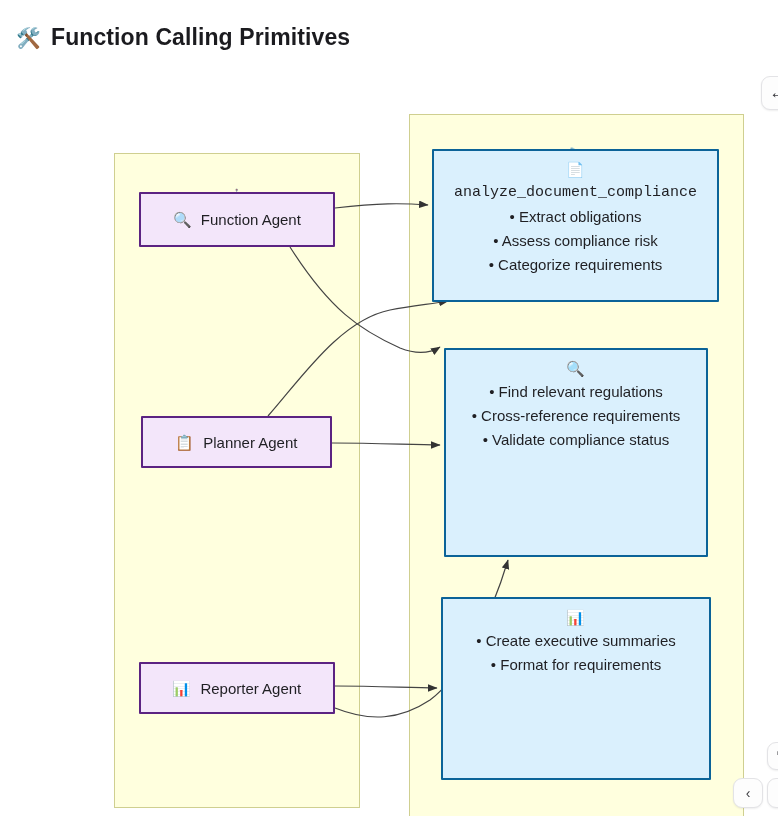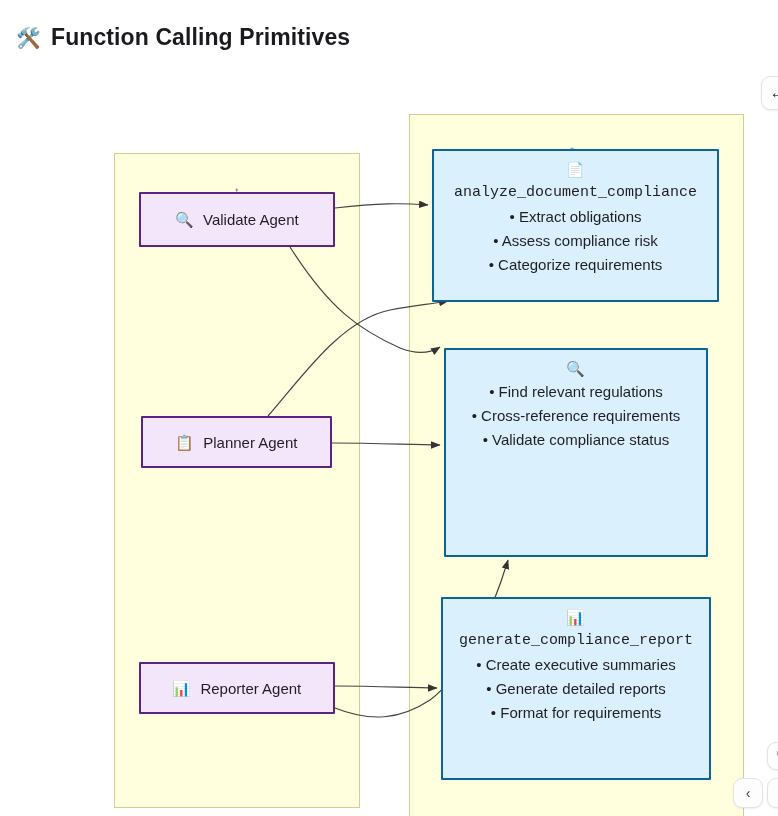--- a/index.html
+++ b/index.html
@@ -144,21 +144,21 @@
         <path d="M332,383 C380,383 412,385 440,385"></path>
 
         <path d="M335,648 C370,662 400,660 430,640 C460,618 490,560 508,500"></path>
 
         <path d="M335,626 C380,626 410,628 437,628"></path>
       </g>
     </svg>
 
     <div class="agent-node" id="n-analyzer">
       <span class="node-emoji">🔍</span>
-      <span>Validate Agent</span>
+      <span>Function Agent</span>
     </div>
     <div class="agent-node" id="n-planner">
       <span class="node-emoji">📋</span>
       <span>Planner Agent</span>
     </div>
     <div class="agent-node" id="n-reporter">
       <span class="node-emoji">📊</span>
       <span>Reporter Agent</span>
     </div>
 
@@ -176,24 +176,22 @@
       <span class="tool-emoji">🔍</span>
       <span class="tool-bullets">
           <span>• Find relevant regulations</span>
           <span>• Cross-reference requirements</span>
           <span>• Validate compliance status</span>
         </span>
     </div>
 
     <div class="tool-node" id="t-report">
       <span class="tool-emoji">📊</span>
-      <span class="tool-name">generate_compliance_report</span>
       <span class="tool-bullets">
           <span>• Create executive summaries</span>
-          <span>• Generate detailed reports</span>
           <span>• Format for requirements</span>
         </span>
     </div>
   </div>
 
   <div class="fab" id="btn-back">
     <span>←</span>
   </div>
   <div class="fab" id="btn-edge-a">
     <span>⤡</span>

